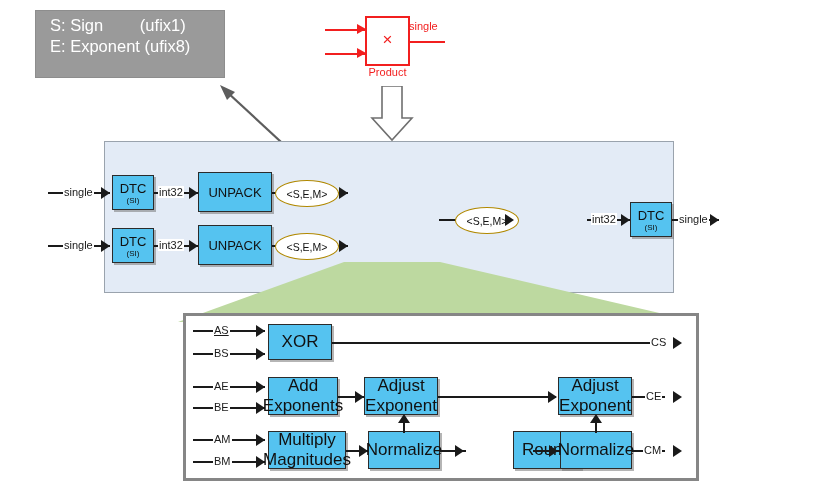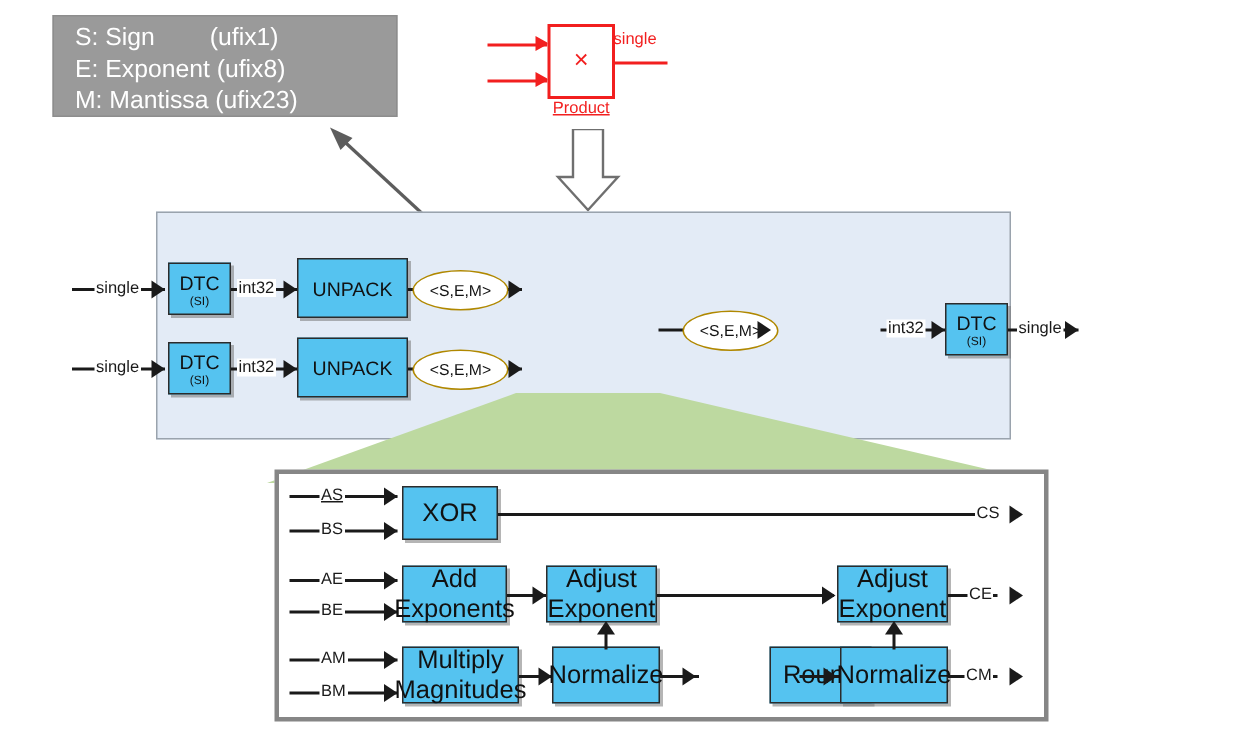--- a/index.html
+++ b/index.html
@@ -1,32 +1,32 @@
 <!DOCTYPE html>
 <html><head>
 <meta charset="utf-8">
 <style>
   html,body{margin:0;padding:0;background:#ffffff;}
   body{width:828px;height:496px;position:relative;overflow:hidden;
        font-family:"Liberation Sans","DejaVu Sans",sans-serif;}
   .stage{position:absolute;left:0;top:0;width:828px;height:496px;}
 
   
-  .legend{position:absolute;left:35px;top:10px;width:230px;height:68px;
+  .legend{position:absolute;left:35px;top:10px;width:190px;height:68px;
           background:#9a9a9a;border:1px solid #8d8d8d;
           padding:4px 0 0 14px;box-sizing:border-box;}
   .legend .row{color:#ffffff;font-size:16.5px;line-height:21px;white-space:pre;}
 
   
   .prod-box{position:absolute;left:365px;top:16px;width:45px;height:50px;
             border:2px solid #f21f1f;background:#ffffff;box-sizing:border-box;}
   .prod-x{position:absolute;left:365px;top:30px;width:45px;height:20px;
           color:#f21f1f;font-size:17px;text-align:center;line-height:20px;}
   .prod-name{position:absolute;left:355px;top:66px;width:65px;text-align:center;
-             color:#f21f1f;font-size:11px;text-decoration:underline;}
+             color:#f21f1f;font-size:11px;}
   .prod-single{position:absolute;left:409px;top:20px;color:#f21f1f;font-size:11px;}
 
   
   .ln{position:absolute;background:#1a1a1a;height:1.6px;}
   .vln{position:absolute;background:#1a1a1a;width:1.6px;}
   .ln-red{position:absolute;background:#f21f1f;height:2px;}
   .ar{position:absolute;width:0;height:0;border-left:9px solid #1a1a1a;
       border-top:6px solid transparent;border-bottom:6px solid transparent;}
   .ar-red{position:absolute;width:0;height:0;border-left:9px solid #f21f1f;
       border-top:5px solid transparent;border-bottom:5px solid transparent;}
@@ -68,21 +68,20 @@
           background:#ffffff;border:3px solid #868686;box-sizing:border-box;}
 </style>
 </head>
 <body>
 
 <div class="stage">
 
   <div class="legend">
     <div class="row">S: Sign        (ufix1)</div>
     <div class="row">E: Exponent (ufix8)</div>
-    <div class="row">M: Mantissa (ufix23)</div>
   </div>
 
   <div class="ln-red" style="left:325px;top:29px;width:40px;"></div>
   <div class="ar-red" style="left:357px;top:24px;"></div>
   <div class="ln-red" style="left:325px;top:53px;width:40px;"></div>
   <div class="ar-red" style="left:357px;top:48px;"></div>
 
   <div class="prod-box"></div>
   <div class="prod-x">×</div>
   <div class="prod-name">Product</div>

